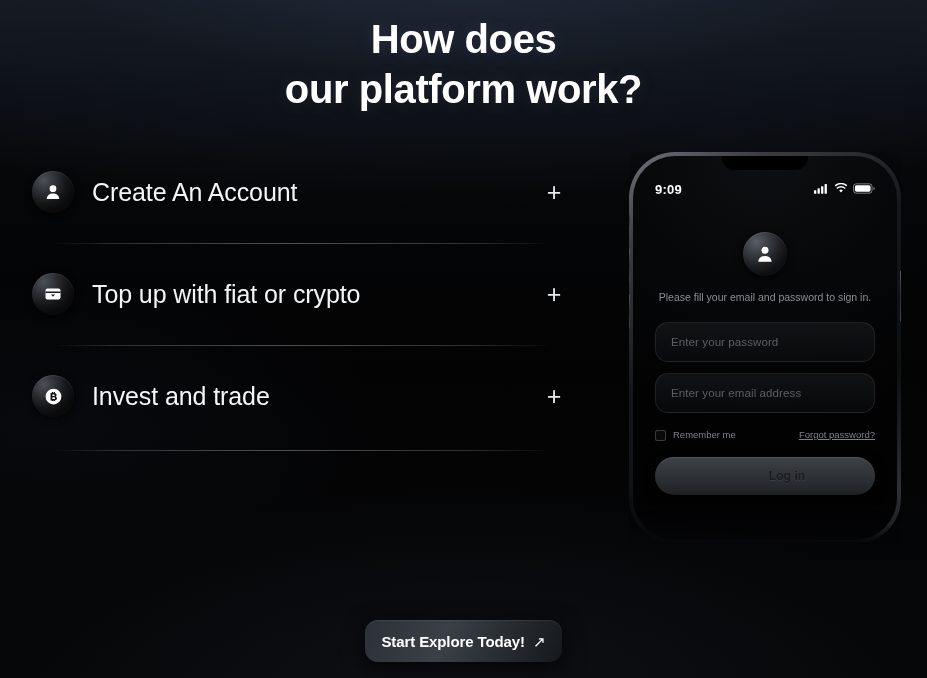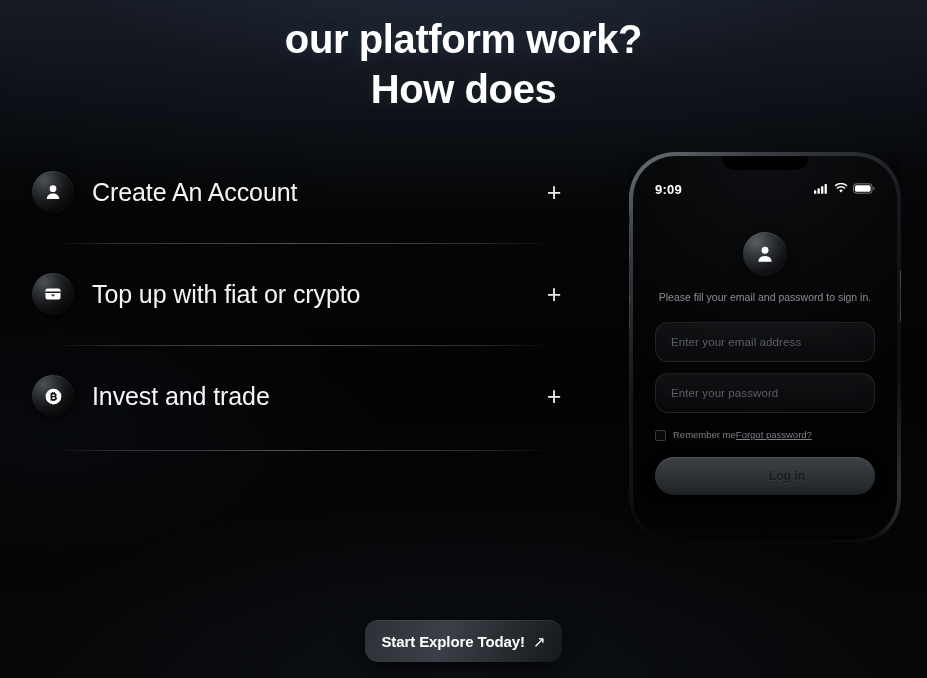--- a/index.html
+++ b/index.html
@@ -256,21 +256,21 @@
   .field-placeholder {
     color: #5c5f65;
     font-size: 11.5px;
     line-height: 14px;
     letter-spacing: 0.1px;
   }
 
   .form-meta {
     display: flex;
     align-items: center;
-    justify-content: flex-start;
+    justify-content: space-between;
     margin-top: 16px;
     margin-bottom: 16px;
   }
   .remember {
     display: flex;
     align-items: center;
     gap: 7px;
     cursor: pointer;
   }
   .checkbox {
@@ -350,22 +350,22 @@
     font-weight: 400;
     line-height: 15px;
   }
 </style>
 </head>
 <body>
 
 <div class="page">
 
   <div class="headline">
+    <span class="line">How does</span>
     <span class="line">our platform work?</span>
-    <span class="line">How does</span>
   </div>
 
   <div class="accordion">
 
     <div class="acc-item">
       <div class="acc-row">
         <span class="acc-icon">
           <svg width="20" height="20" viewBox="0 0 24 24" aria-hidden="true">
             <circle cx="12" cy="8" r="4" fill="#ffffff"></circle>
             <path d="M4.5 20.5c0-4.2 3.4-6.6 7.5-6.6s7.5 2.4 7.5 6.6z" fill="#ffffff"></path>
@@ -453,25 +453,25 @@
           <div class="avatar-badge">
             <svg width="22" height="22" viewBox="0 0 24 24" aria-hidden="true">
               <circle cx="12" cy="8" r="3.8" fill="#ffffff"></circle>
               <path d="M4.8 20.5c0-4 3.3-6.3 7.2-6.3s7.2 2.3 7.2 6.3z" fill="#ffffff"></path>
             </svg>
           </div>
 
           <div class="phone-sub">Please fill your email and password to sign in.</div>
 
           <div class="field">
+            <span class="field-placeholder">Enter your password</span>
+          </div>
+
+          <div class="field">
             <span class="field-placeholder">Enter your email address</span>
-          </div>
-
-          <div class="field">
-            <span class="field-placeholder">Enter your password</span>
           </div>
 
           <div class="form-meta">
             <span class="remember">
               <span class="checkbox"></span>
               <span class="remember-label">Remember me</span>
             </span>
             <span class="forgot">Forgot password?</span>
           </div>
 

